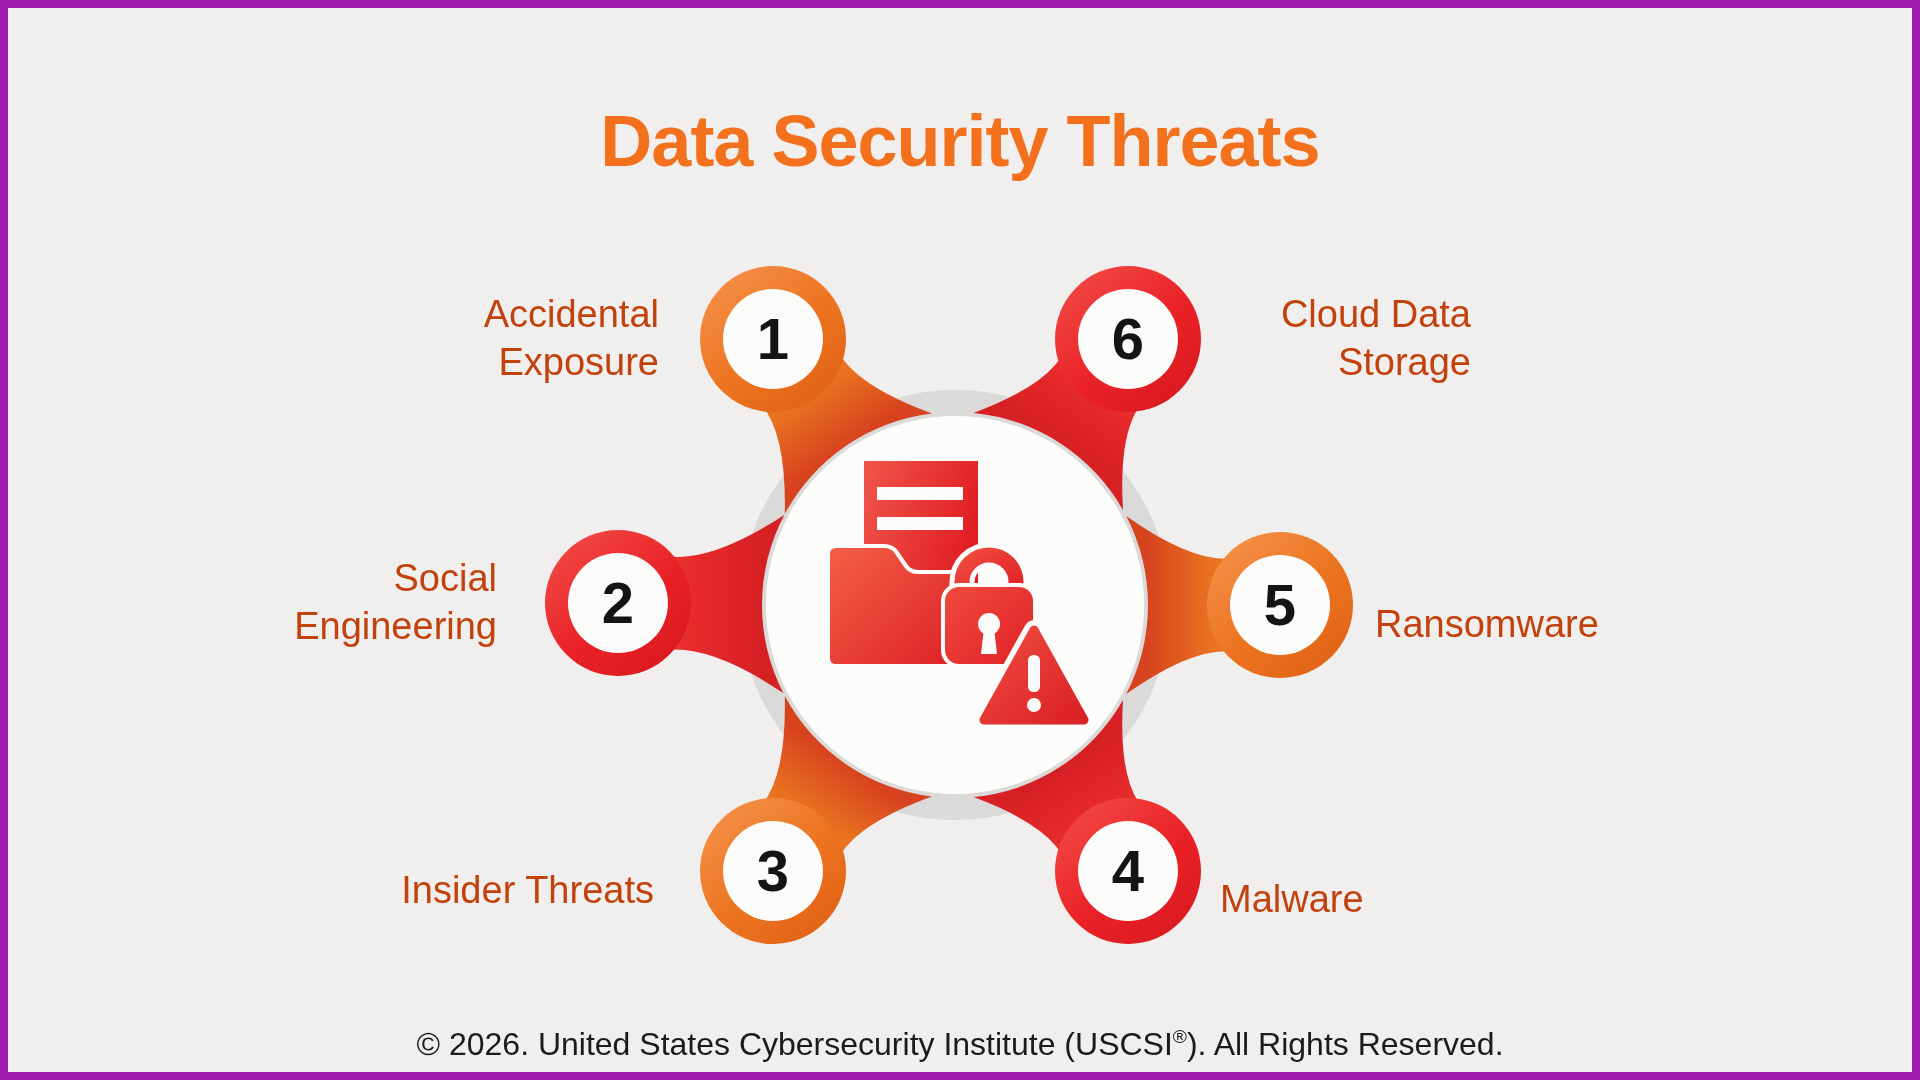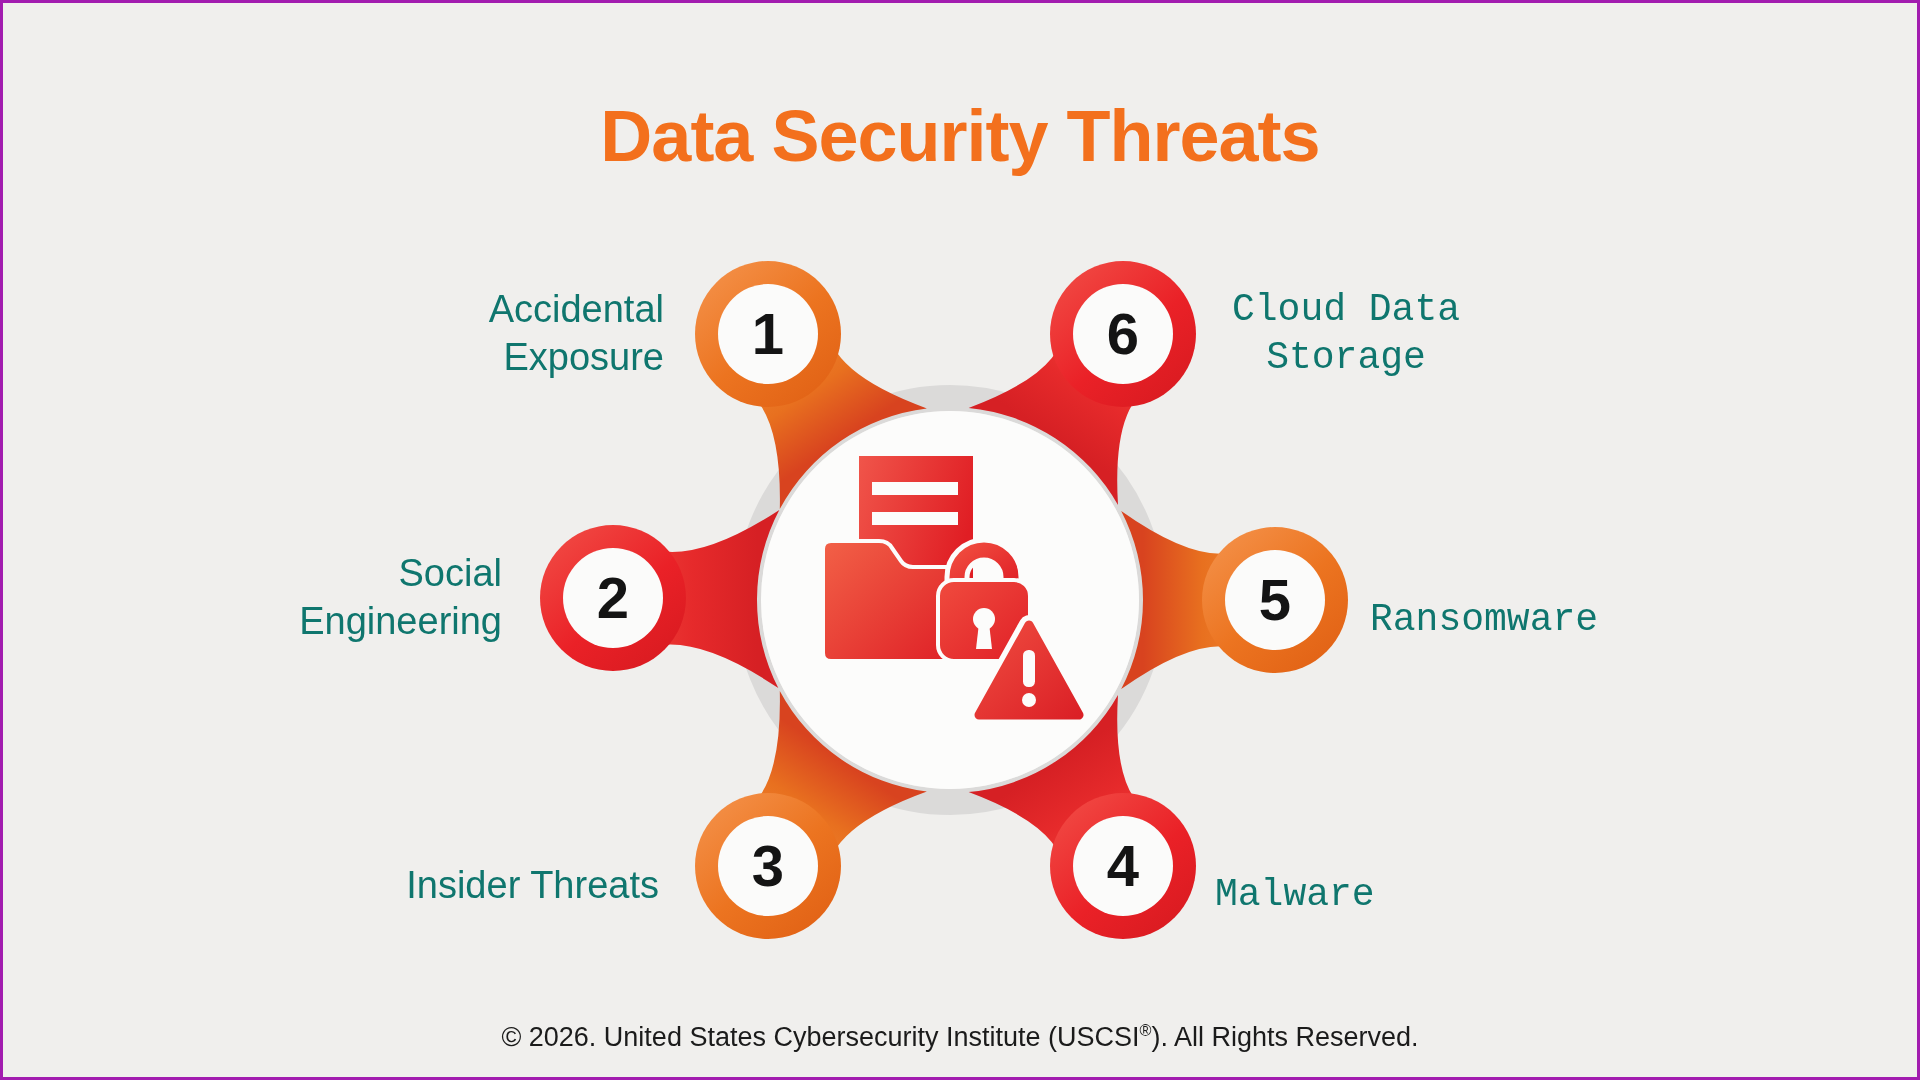--- a/index.html
+++ b/index.html
@@ -1,19 +1,19 @@
 <!DOCTYPE html>
 <html style="--background: #F0EFED; --title-orange: #F3701D; --orange: #ED7623; --red: #E82127; --icon-red: #E2262B; --center-ring-gray: #DBDAD9; --center-fill: #FCFCFB; --text-dark: #1B1B1B;"><head>
 <meta charset="utf-8">
 <style>
   html,body{margin:0;padding:0;background:#e8e7e5;}
   .canvas{
     position:relative;width:1920px;height:1080px;box-sizing:border-box;
     background:var(--background,#F0EFED);
-    border:3px solid #a21caf;
+    border:8px solid #a21caf;
     font-family:"Liberation Sans",sans-serif;
     overflow:hidden;
   }
   .title{
     position:absolute;left:0;top:92px;width:100%;margin:0;
     text-align:center;font-size:72px;font-weight:bold;letter-spacing:-1px;
     color:var(--title-orange,#F3701D);
   }
   svg.geo{position:absolute;left:0;top:0;}
   .node{
@@ -22,28 +22,28 @@
   }
   .node.orange{background:linear-gradient(140deg,#F5954F 0%,#EC7420 52%,#DF5E13 100%);}
   .node.red{background:linear-gradient(140deg,#F25048 0%,#EA2127 55%,#D5191F 100%);}
   .node .inner{
     width:100px;height:100px;border-radius:50%;background:#FBFBFA;
     display:flex;align-items:center;justify-content:center;
   }
   .node .num{font-size:58px;font-weight:bold;color:#141414;line-height:1;}
   .node-label{
     position:absolute;transform:translateY(-50%);
-    font-size:38px;line-height:1.26;color:#0f766e;width:240px;
+    font-size:38px;line-height:1.26;color:#c2410c;width:240px;
   }
   .node-label.align-right{text-align:right;}
-  .node-label.align-left{text-align:center;font-family:Liberation Mono, monospace;}
+  .node-label.align-left{text-align:right;}
   .node-label.nowrap{white-space:nowrap;width:auto;margin-top:20px;}
   .footer{
     position:absolute;left:0;top:1018px;width:100%;text-align:center;
-    font-size:27px;color:var(--text-dark,#1B1B1B);
+    font-size:32px;color:var(--text-dark,#1B1B1B);
   }
   .footer sup{font-size:60%;}
 </style>
 </head>
 <body>
 
 <div class="canvas">
 
   <h1 class="title">Data Security Threats</h1>
 

